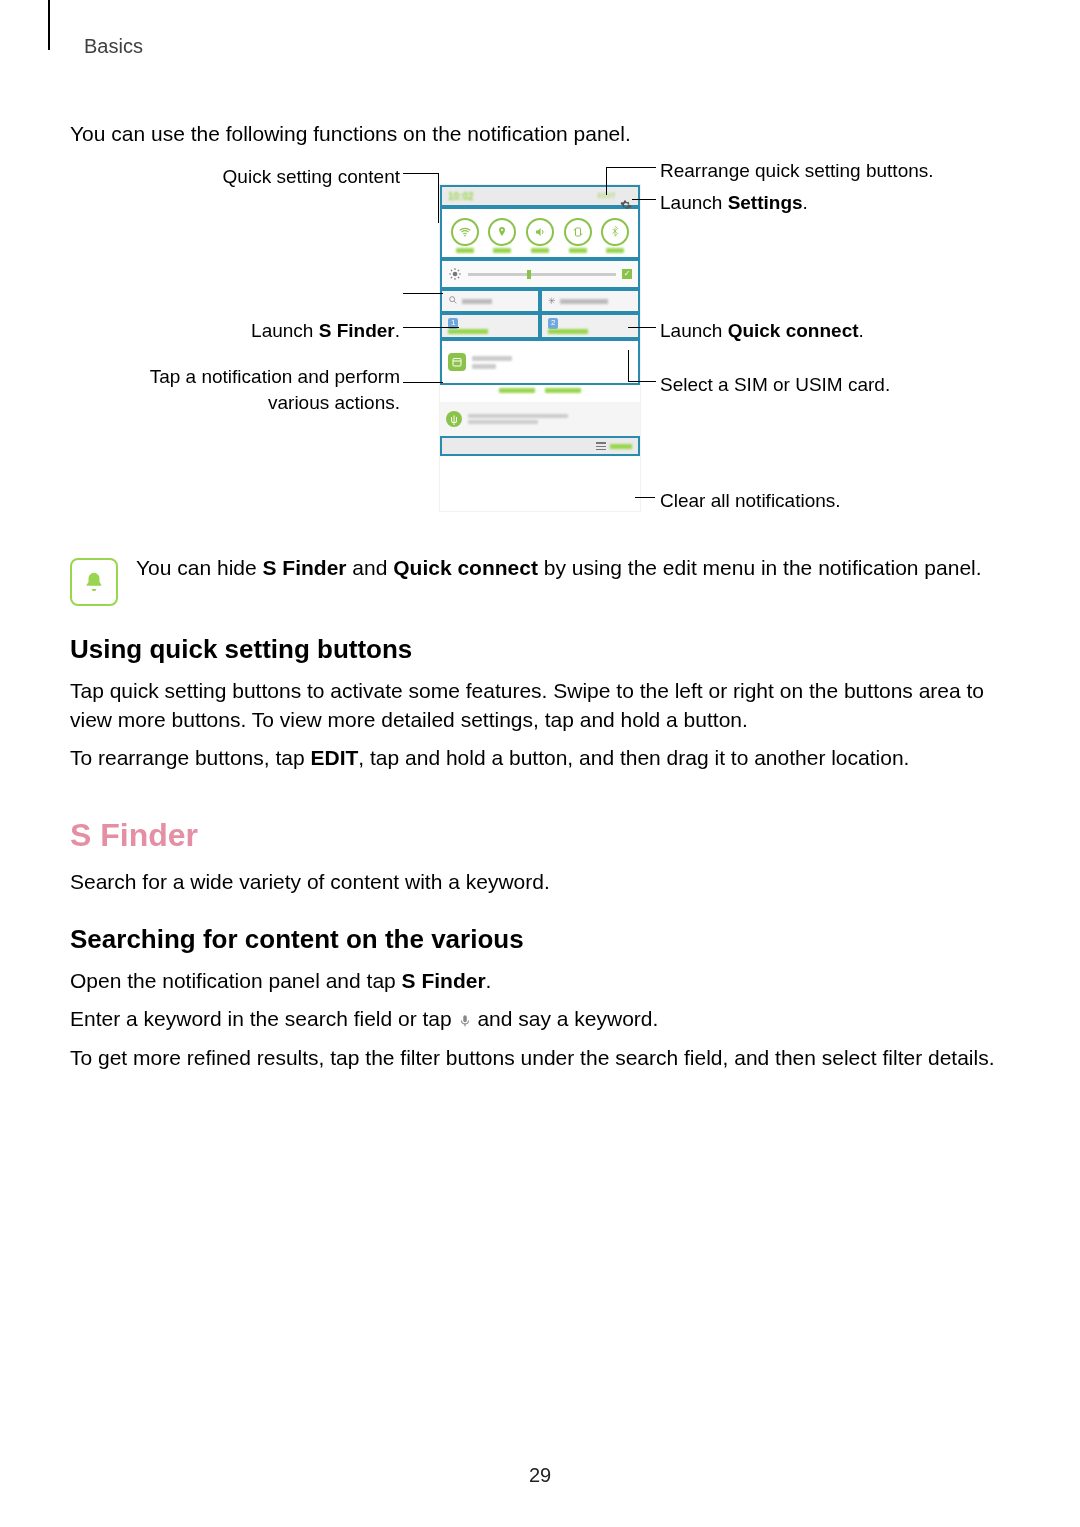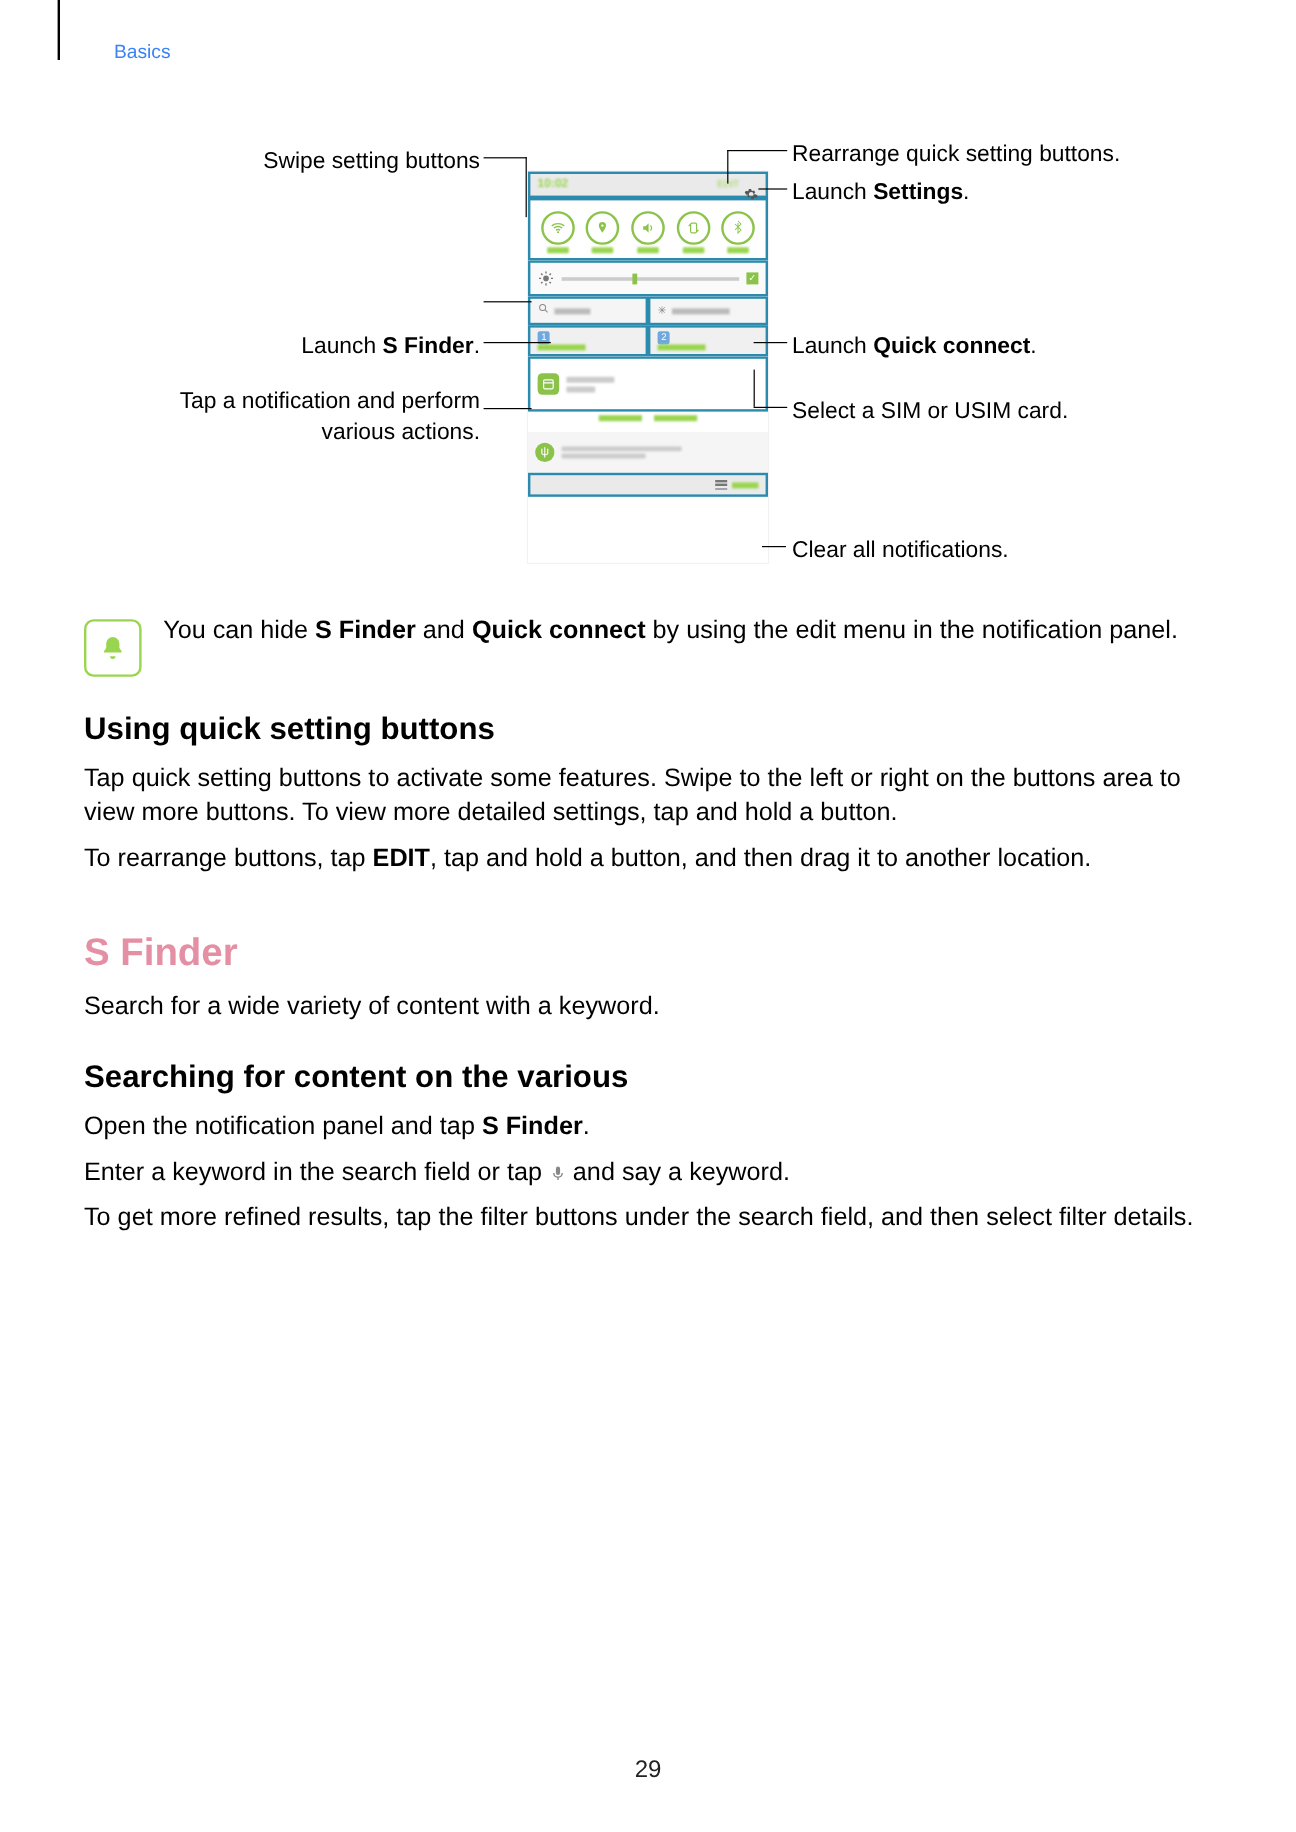--- a/index.html
+++ b/index.html
@@ -16,24 +16,24 @@
   .spine {
     position: absolute;
     left: 48px;
     top: 0;
     width: 2px;
     height: 50px;
     background: #000;
   }
   .breadcrumb {
     position: absolute;
-    left: 95px;
+    left: 84px;
     top: 33px;
-    font-size: 16px;
-    color: #3b82f6;
+    font-size: 20px;
+    color: #404040;
   }
   .content {
     position: absolute;
     left: 70px;
     top: 110px;
     width: 940px;
   }
   .para { margin: 10px 0; }
   .h3 {
     font-weight: bold;
@@ -213,20 +213,21 @@
 
 </style>
 </head>
 <body>
 
 <div class="spine"></div>
 <div class="breadcrumb">Basics</div>
 
 <div class="content">
 
+  <div class="para">You can use the following functions on the notification panel.</div>
 
   <div class="figure">
 
     <div class="phone">
       <div class="statusbar">
         <span class="time">10:02</span>
         <span class="spacer"></span>
         <span class="edit">EDIT</span>
         <span class="gear">
           <svg viewBox="0 0 24 24" width="12" height="12">
@@ -348,21 +349,21 @@
         <span class="stack">
             <span></span>
             <span></span>
             <span></span>
           </span>
         <span class="word"></span>
       </div>
     </div>
 
     <div class="callout left" style="left:0; top:6px; width:330px; justify-content:flex-end;">
-        <span class="lbl">Swipe setting buttons</span>
+        <span class="lbl">Quick setting content</span>
       </div>
     <div class="lead" style="left:333px; top:15px; width:36px;"></div>
     <div class="lead v" style="left:368px; top:15px; height:50px;"></div>
 
     <div class="lead" style="left:333px; top:135px; width:40px;"></div>
 
     <div class="callout left" style="left:0; top:160px; width:330px; justify-content:flex-end;">
       <span class="lbl"><span>Launch </span><span class="bold">S Finder</span><span>.</span></span>
     </div>
     <div class="lead" style="left:333px; top:169px; width:56px;"></div>

